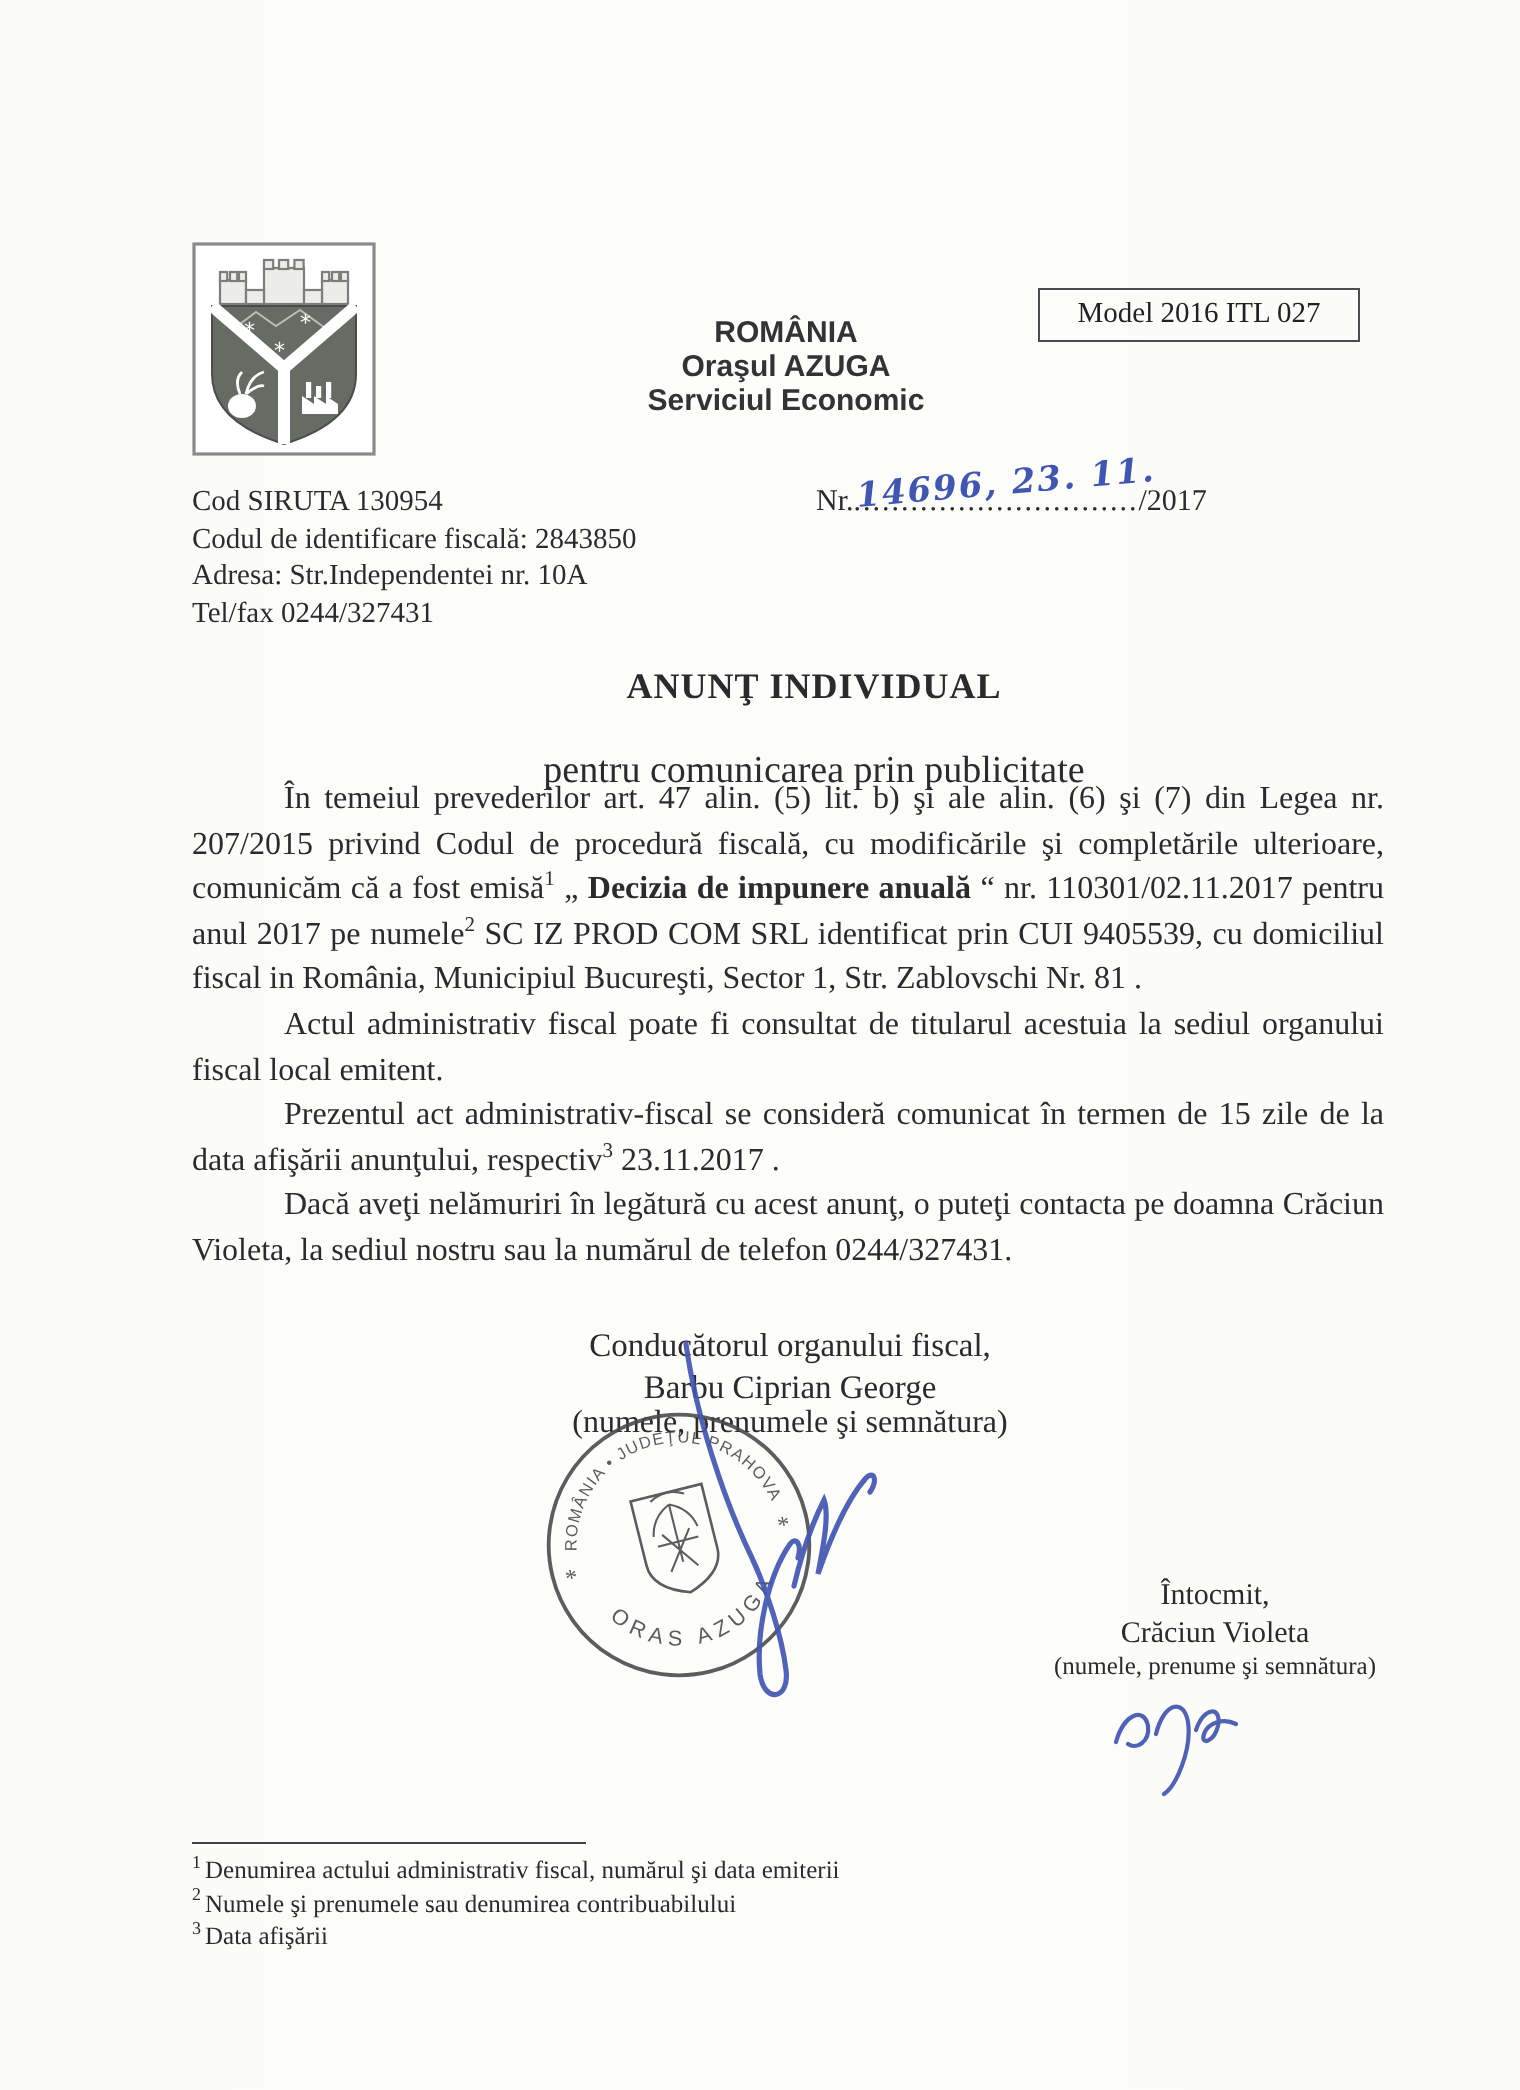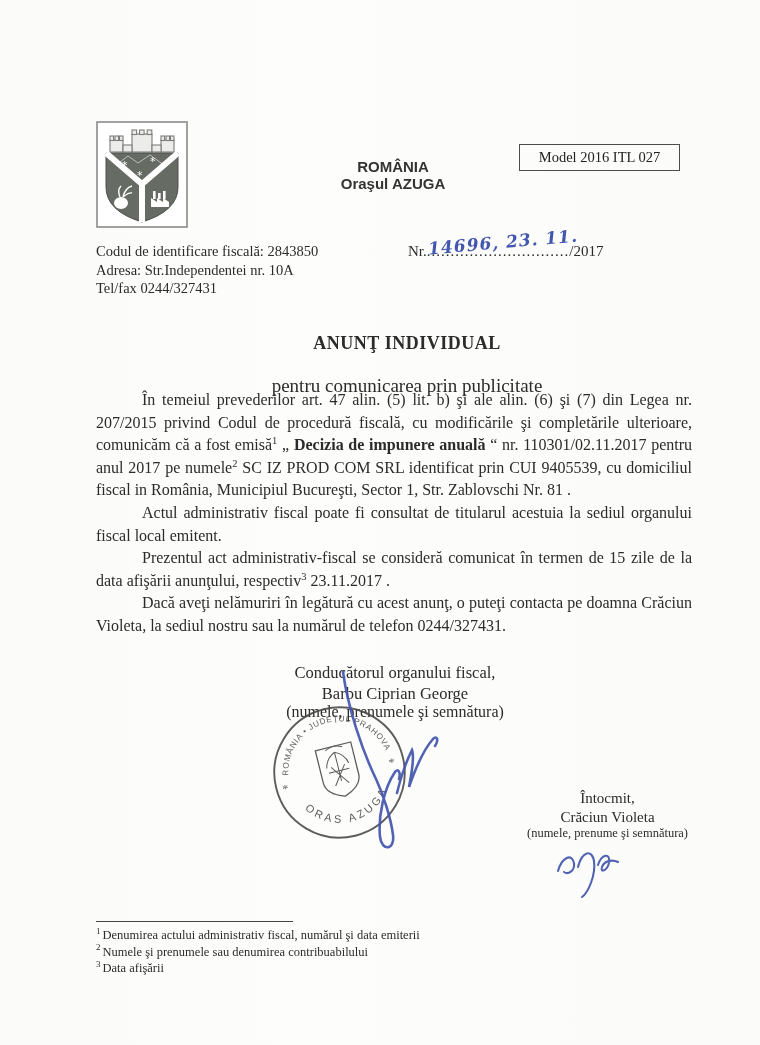--- a/index.html
+++ b/index.html
@@ -128,27 +128,29 @@
         <rect x="67" y="70" width="2.6" height="8" fill="#ffffff"></rect>
       </g>
 
       <path d="M10,32 L46,63 L82,32 M46,63 V101" stroke="#ffffff" stroke-width="6" fill="none"></path>
     </svg>
   </div>
 
   <div class="gov-header">
     <div>ROMÂNIA</div>
     <div>Oraşul AZUGA</div>
+    <div>Serviciul Economic</div>
   </div>
 
   <div class="model-box">
     <span>Model 2016 ITL 027</span>
   </div>
 
   <div class="issuer">
+    <div>Cod SIRUTA 130954</div>
     <div>Codul de identificare fiscală: 2843850</div>
     <div>Adresa: Str.Independentei nr. 10A</div>
     <div>Tel/fax 0244/327431</div>
   </div>
 
   <div class="reg-line">
     <span>Nr.</span><span class="dots">..............................</span><span>/2017</span>
     <span class="handwritten-number">14696, 23. 11.</span>
   </div>
 

